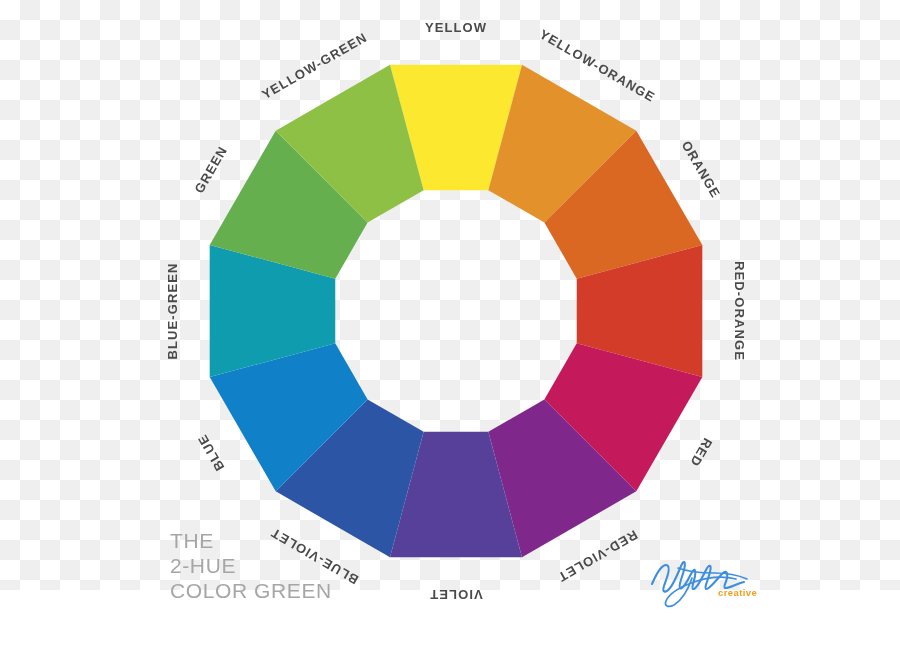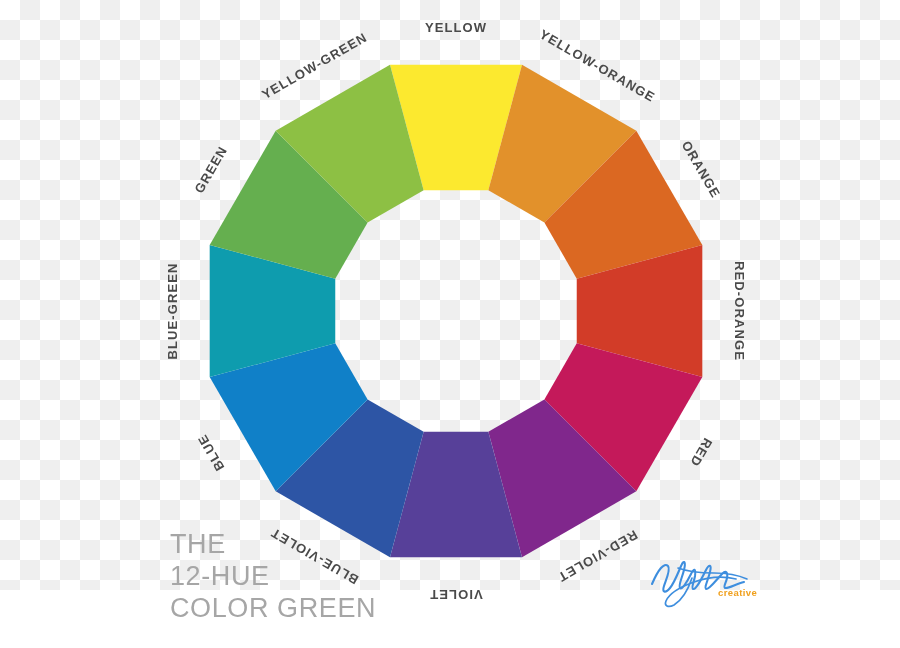--- a/index.html
+++ b/index.html
@@ -36,21 +36,21 @@
     font-weight: bold;
     letter-spacing: 1.1px;
     fill: #4a4a4a;
   }
   .title-block {
     position: absolute;
     left: 170px;
     top: 529px;
     line-height: 1.18;
     font-family: "Liberation Sans", sans-serif;
-    font-size: 27px;
+    font-size: 21px;
     letter-spacing: 0.6px;
     color: #a6a6a6;
     user-select: none;
   }
   .title-line { display: block; white-space: nowrap; }
   .signature {
     position: absolute;
     left: 648px;
     top: 548px;
     width: 120px;
@@ -88,21 +88,21 @@
         <text class="seg-label" x="315.00" y="555.22" text-anchor="middle" dominant-baseline="middle" transform="rotate(210 315.00 555.22)">BLUE-VIOLET</text>
         <text class="seg-label" x="211.78" y="452.00" text-anchor="middle" dominant-baseline="middle" transform="rotate(240 211.78 452.00)">BLUE</text>
         <text class="seg-label" x="174.00" y="311.00" text-anchor="middle" dominant-baseline="middle" transform="rotate(270 174.00 311.00)">BLUE-GREEN</text>
         <text class="seg-label" x="211.78" y="170.00" text-anchor="middle" dominant-baseline="middle" transform="rotate(300 211.78 170.00)">GREEN</text>
         <text class="seg-label" x="315.00" y="66.78" text-anchor="middle" dominant-baseline="middle" transform="rotate(330 315.00 66.78)">YELLOW-GREEN</text>
       </g>
   </svg>
 
   <div class="title-block">
     <span class="title-line">THE</span>
-    <span class="title-line">12-HUE</span>
+    <span class="title-line">2-HUE</span>
     <span class="title-line">COLOR GREEN</span>
   </div>
 
   <svg class="signature" viewBox="0 0 120 62">
     <g fill="none" stroke="#3e8ede" stroke-linecap="round" stroke-linejoin="round">
       <path d="M4 36 C10 22, 16 14, 20 18 C23 21, 18 32, 16 38 C14 44, 17 46, 22 40 C27 34, 31 22, 34 16 C36 12, 38 14, 36 22 C34 30, 30 38, 32 40 C34 42, 39 34, 43 26 C46 20, 48 20, 47 28 C46 34, 43 40, 45 41 C48 42, 54 30, 58 22 C61 16, 64 16, 62 24 C60 32, 56 40, 58 41 C61 42, 68 32, 74 26 C78 22, 80 24, 79 30 C78 35, 75 39, 77 40 C80 41, 88 36, 96 34" stroke-width="2.1"></path>
       <path d="M30 20 C38 23, 52 25, 66 25 C78 25, 90 27, 99 31" stroke-width="1.6"></path>
       <path d="M44 30 C40 42, 34 52, 26 57 C20 60, 16 58, 18 53 C21 46, 32 39, 46 34 C60 29, 76 28, 88 31" stroke-width="1.7"></path>
     </g>
     <text x="70" y="48" font-family="Liberation Sans, sans-serif" font-size="9.5" font-weight="bold" letter-spacing="0.4" fill="#f0a01e">creative</text>

